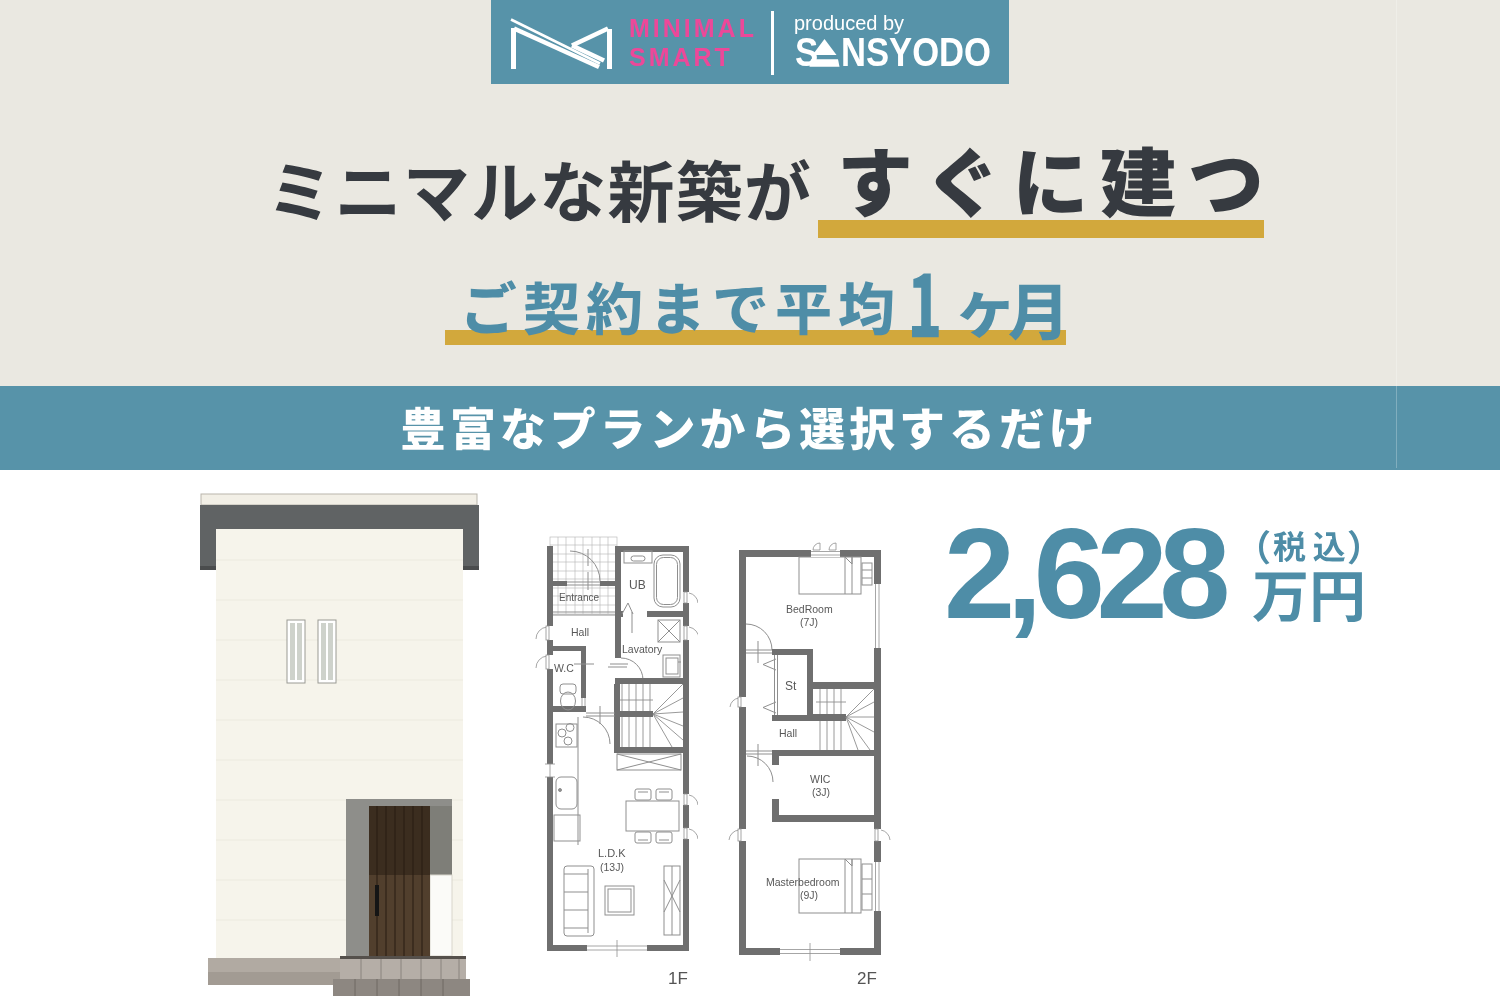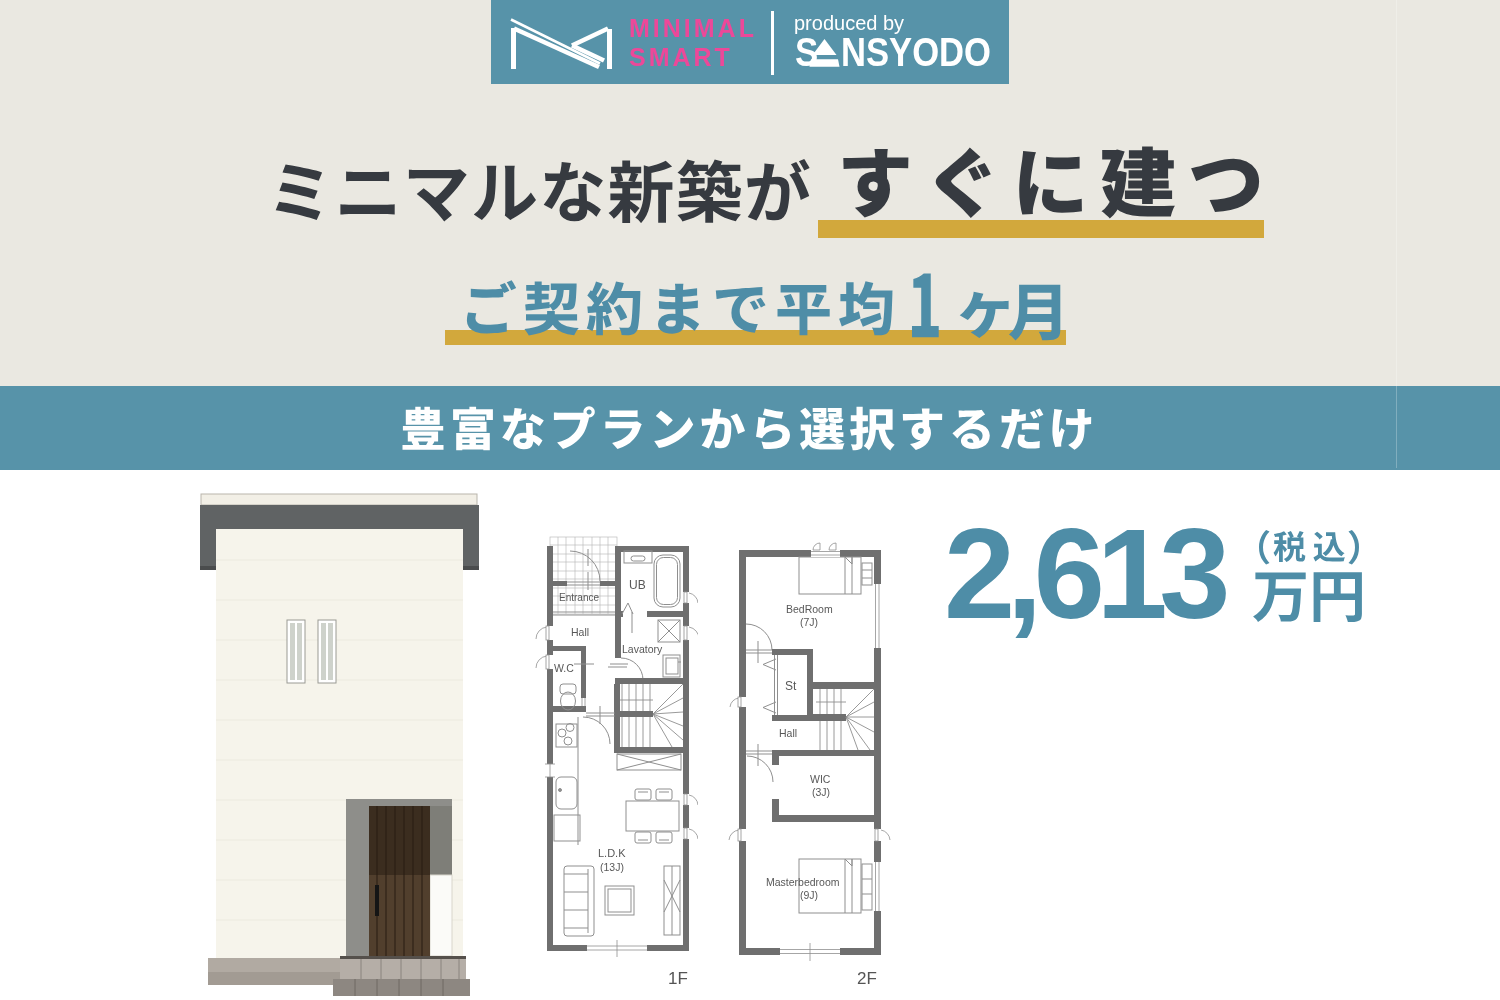--- a/index.html
+++ b/index.html
@@ -63,21 +63,21 @@
 
 <path transform="translate(1235.1,561.0)" fill="#4e8da7" d="M23.9 -13.7Q23.9 -17.5 24.8 -20.7Q25.8 -23.9 27.4 -26.5Q29.0 -29.1 31.0 -31.0L34.4 -29.4Q32.6 -27.5 31.1 -25.2Q29.7 -22.8 28.8 -20.0Q27.9 -17.1 27.9 -13.7Q27.9 -10.3 28.8 -7.4Q29.7 -4.5 31.1 -2.2Q32.6 0.1 34.4 2.1L31.0 3.6Q29.0 1.7 27.4 -0.9Q25.8 -3.4 24.8 -6.6Q23.9 -9.8 23.9 -13.7Z"></path>
 
 <path transform="translate(1272.9,559.0)" fill="#4e8da7" d="M14.6 -26.6 17.9 -28.0Q18.8 -26.7 19.6 -25.1Q20.5 -23.6 20.9 -22.4L17.4 -20.8Q17.1 -22.0 16.3 -23.6Q15.5 -25.2 14.6 -26.6ZM26.7 -28.1 30.7 -26.7Q29.9 -25.2 29.0 -23.7Q28.1 -22.2 27.3 -21.1L24.0 -22.4Q24.4 -23.2 25.0 -24.2Q25.5 -25.1 25.9 -26.2Q26.4 -27.2 26.7 -28.1ZM17.4 -10.8H21.2Q21.1 -8.5 20.7 -6.5Q20.3 -4.5 19.5 -2.7Q18.6 -0.9 17.2 0.5Q15.7 2.0 13.4 3.0Q13.1 2.3 12.4 1.4Q11.7 0.4 11.0 -0.1Q13.0 -0.9 14.2 -2.0Q15.4 -3.2 16.0 -4.5Q16.7 -5.9 17.0 -7.5Q17.2 -9.1 17.4 -10.8ZM23.0 -11.3H26.8V-2.1Q26.8 -1.4 26.9 -1.2Q27.0 -1.0 27.3 -1.0Q27.4 -1.0 27.6 -1.0Q27.8 -1.0 28.0 -1.0Q28.3 -1.0 28.4 -1.0Q28.6 -1.0 28.7 -1.3Q28.9 -1.6 28.9 -2.4Q29.0 -3.2 29.0 -5.0Q29.4 -4.7 30.0 -4.4Q30.6 -4.1 31.3 -3.8Q31.9 -3.6 32.4 -3.5Q32.3 -1.1 31.9 0.2Q31.5 1.5 30.7 2.0Q30.0 2.5 28.8 2.5Q28.6 2.5 28.3 2.5Q28.0 2.5 27.7 2.5Q27.4 2.5 27.1 2.5Q26.8 2.5 26.6 2.5Q25.1 2.5 24.3 2.1Q23.6 1.7 23.3 0.6Q23.0 -0.4 23.0 -2.1ZM18.4 -18.0V-13.5H26.6V-18.0ZM14.6 -21.4H30.5V-10.0H14.6ZM6.1 -25.0H9.9V2.9H6.1ZM1.3 -18.8H13.5V-15.1H1.3ZM6.3 -17.3 8.6 -16.3Q8.1 -14.5 7.5 -12.6Q6.8 -10.7 6.0 -8.8Q5.3 -6.9 4.4 -5.3Q3.5 -3.6 2.5 -2.4Q2.2 -3.3 1.7 -4.3Q1.1 -5.4 0.7 -6.2Q1.5 -7.2 2.4 -8.5Q3.2 -9.8 3.9 -11.4Q4.7 -12.9 5.3 -14.4Q5.9 -15.9 6.3 -17.3ZM11.2 -27.7 13.9 -24.6Q12.2 -24.0 10.2 -23.5Q8.2 -23.0 6.1 -22.6Q4.0 -22.2 2.1 -21.9Q2.0 -22.6 1.6 -23.5Q1.3 -24.4 1.0 -25.0Q2.8 -25.3 4.7 -25.7Q6.6 -26.1 8.3 -26.6Q10.0 -27.1 11.2 -27.7ZM9.9 -14.2Q10.2 -13.9 10.8 -13.3Q11.4 -12.7 12.1 -12.0Q12.8 -11.3 13.4 -10.6Q13.9 -10.0 14.2 -9.8L11.9 -6.6Q11.6 -7.2 11.1 -8.0Q10.7 -8.8 10.1 -9.7Q9.6 -10.6 9.0 -11.3Q8.5 -12.1 8.1 -12.6Z M53.1 -26.7H60.1V-22.9H53.1ZM58.1 -26.7H62.3Q62.5 -23.1 63.0 -19.9Q63.5 -16.7 64.6 -14.0Q65.6 -11.3 67.4 -9.2Q69.1 -7.1 71.7 -5.8Q71.2 -5.5 70.6 -5.0Q70.0 -4.4 69.5 -3.8Q68.9 -3.3 68.6 -2.8Q65.9 -4.3 64.2 -6.6Q62.4 -8.9 61.3 -11.8Q60.2 -14.7 59.6 -18.0Q59.0 -21.3 58.8 -24.9H58.1ZM58.0 -19.8 62.1 -19.2Q61.0 -13.6 58.7 -9.5Q56.5 -5.3 52.8 -2.7Q52.5 -3.1 52.0 -3.7Q51.4 -4.3 50.8 -4.8Q50.2 -5.4 49.8 -5.7Q53.2 -7.8 55.2 -11.4Q57.2 -15.0 58.0 -19.8ZM48.9 -15.2V-3.0H45.1V-11.5H41.2V-15.2ZM48.9 -4.7Q50.0 -3.1 51.8 -2.3Q53.7 -1.6 56.2 -1.5Q57.7 -1.4 59.7 -1.4Q61.7 -1.4 63.9 -1.4Q66.1 -1.5 68.2 -1.6Q70.4 -1.6 72.0 -1.8Q71.8 -1.3 71.5 -0.6Q71.3 0.1 71.1 0.9Q70.9 1.7 70.8 2.3Q69.3 2.3 67.4 2.4Q65.5 2.4 63.4 2.4Q61.4 2.5 59.5 2.4Q57.6 2.4 56.2 2.3Q53.1 2.2 51.0 1.4Q48.8 0.6 47.2 -1.3Q46.1 -0.4 45.0 0.6Q43.8 1.6 42.5 2.6L40.5 -1.5Q41.7 -2.2 42.9 -3.0Q44.2 -3.8 45.3 -4.7ZM41.3 -24.9 44.2 -27.3Q45.2 -26.6 46.3 -25.7Q47.4 -24.8 48.3 -23.9Q49.2 -23.0 49.8 -22.3L46.6 -19.6Q46.1 -20.4 45.3 -21.4Q44.4 -22.3 43.3 -23.2Q42.3 -24.2 41.3 -24.9Z"></path>
 
 <path transform="translate(1346.9,561.0)" fill="#4e8da7" d="M12.1 -13.7Q12.1 -9.8 11.2 -6.6Q10.2 -3.4 8.6 -0.9Q7.0 1.7 5.0 3.6L1.6 2.1Q3.4 0.1 4.9 -2.2Q6.3 -4.5 7.2 -7.4Q8.1 -10.3 8.1 -13.7Q8.1 -17.1 7.2 -20.0Q6.3 -22.8 4.9 -25.2Q3.4 -27.5 1.6 -29.4L5.0 -31.0Q7.0 -29.1 8.6 -26.5Q10.2 -23.9 11.2 -20.7Q12.1 -17.5 12.1 -13.7Z"></path>
 
 <path transform="translate(1252.0,617.0)" fill="#4e8da7" d="M3.4 -44.5H53.7V-37.8H3.4ZM21.6 -28.5H44.4V-21.9H21.6ZM41.9 -28.5H49.1Q49.1 -28.5 49.1 -28.0Q49.0 -27.4 49.0 -26.7Q49.0 -25.9 48.9 -25.5Q48.6 -18.9 48.3 -14.2Q47.9 -9.5 47.4 -6.3Q46.9 -3.1 46.3 -1.2Q45.7 0.6 44.9 1.6Q43.6 3.1 42.1 3.6Q40.7 4.2 38.8 4.4Q37.1 4.6 34.3 4.6Q31.6 4.6 28.8 4.5Q28.7 3.0 28.0 1.1Q27.3 -0.8 26.3 -2.2Q29.3 -2.0 32.0 -1.9Q34.6 -1.9 35.9 -1.9Q36.8 -1.9 37.5 -2.0Q38.1 -2.1 38.6 -2.6Q39.5 -3.4 40.1 -6.2Q40.7 -9.0 41.1 -14.2Q41.6 -19.4 41.9 -27.4ZM16.7 -38.8H23.9Q23.8 -34.0 23.4 -29.0Q23.0 -24.0 22.1 -19.2Q21.1 -14.4 19.2 -10.0Q17.3 -5.6 14.1 -1.7Q10.9 2.1 6.0 5.0Q5.3 3.6 3.9 2.1Q2.4 0.5 1.1 -0.5Q5.6 -3.1 8.5 -6.4Q11.4 -9.7 13.0 -13.6Q14.6 -17.5 15.4 -21.7Q16.1 -25.9 16.4 -30.3Q16.6 -34.6 16.7 -38.8Z M61.6 -44.8H106.3V-38.0H68.4V5.1H61.6ZM103.0 -44.8H109.9V-2.9Q109.9 -0.2 109.2 1.4Q108.5 3.0 106.7 3.8Q105.0 4.7 102.3 4.9Q99.7 5.1 95.9 5.1Q95.7 4.1 95.3 2.9Q94.9 1.6 94.4 0.4Q93.9 -0.8 93.4 -1.7Q95.0 -1.6 96.7 -1.6Q98.4 -1.6 99.7 -1.6Q101.0 -1.6 101.5 -1.6Q102.3 -1.6 102.7 -1.9Q103.0 -2.3 103.0 -3.0ZM65.3 -23.6H106.3V-16.9H65.3ZM81.9 -41.1H88.7V-20.2H81.9Z"></path>
 </svg>
 
-<div class="abs" style="left:944px;top:500px;font-size:128px;font-weight:bold;color:#4e8da7;letter-spacing:-8.5px;">2,613</div>
+<div class="abs" style="left:944px;top:500px;font-size:128px;font-weight:bold;color:#4e8da7;letter-spacing:-8.5px;">2,628</div>
 
 <svg class="abs" style="left:195px;top:490px" width="290" height="510" viewBox="195 490 290 510">
 
 <rect x="201" y="494" width="276" height="11" fill="#f2efe6" stroke="#b9b5ac" stroke-width="1"></rect>
 
 <rect x="200" y="505" width="279" height="24" fill="#606364"></rect>
 
 <rect x="200" y="529" width="16" height="40" fill="#606364"></rect>
 
 <rect x="200" y="566" width="16" height="4" fill="#4a4c4d"></rect>

